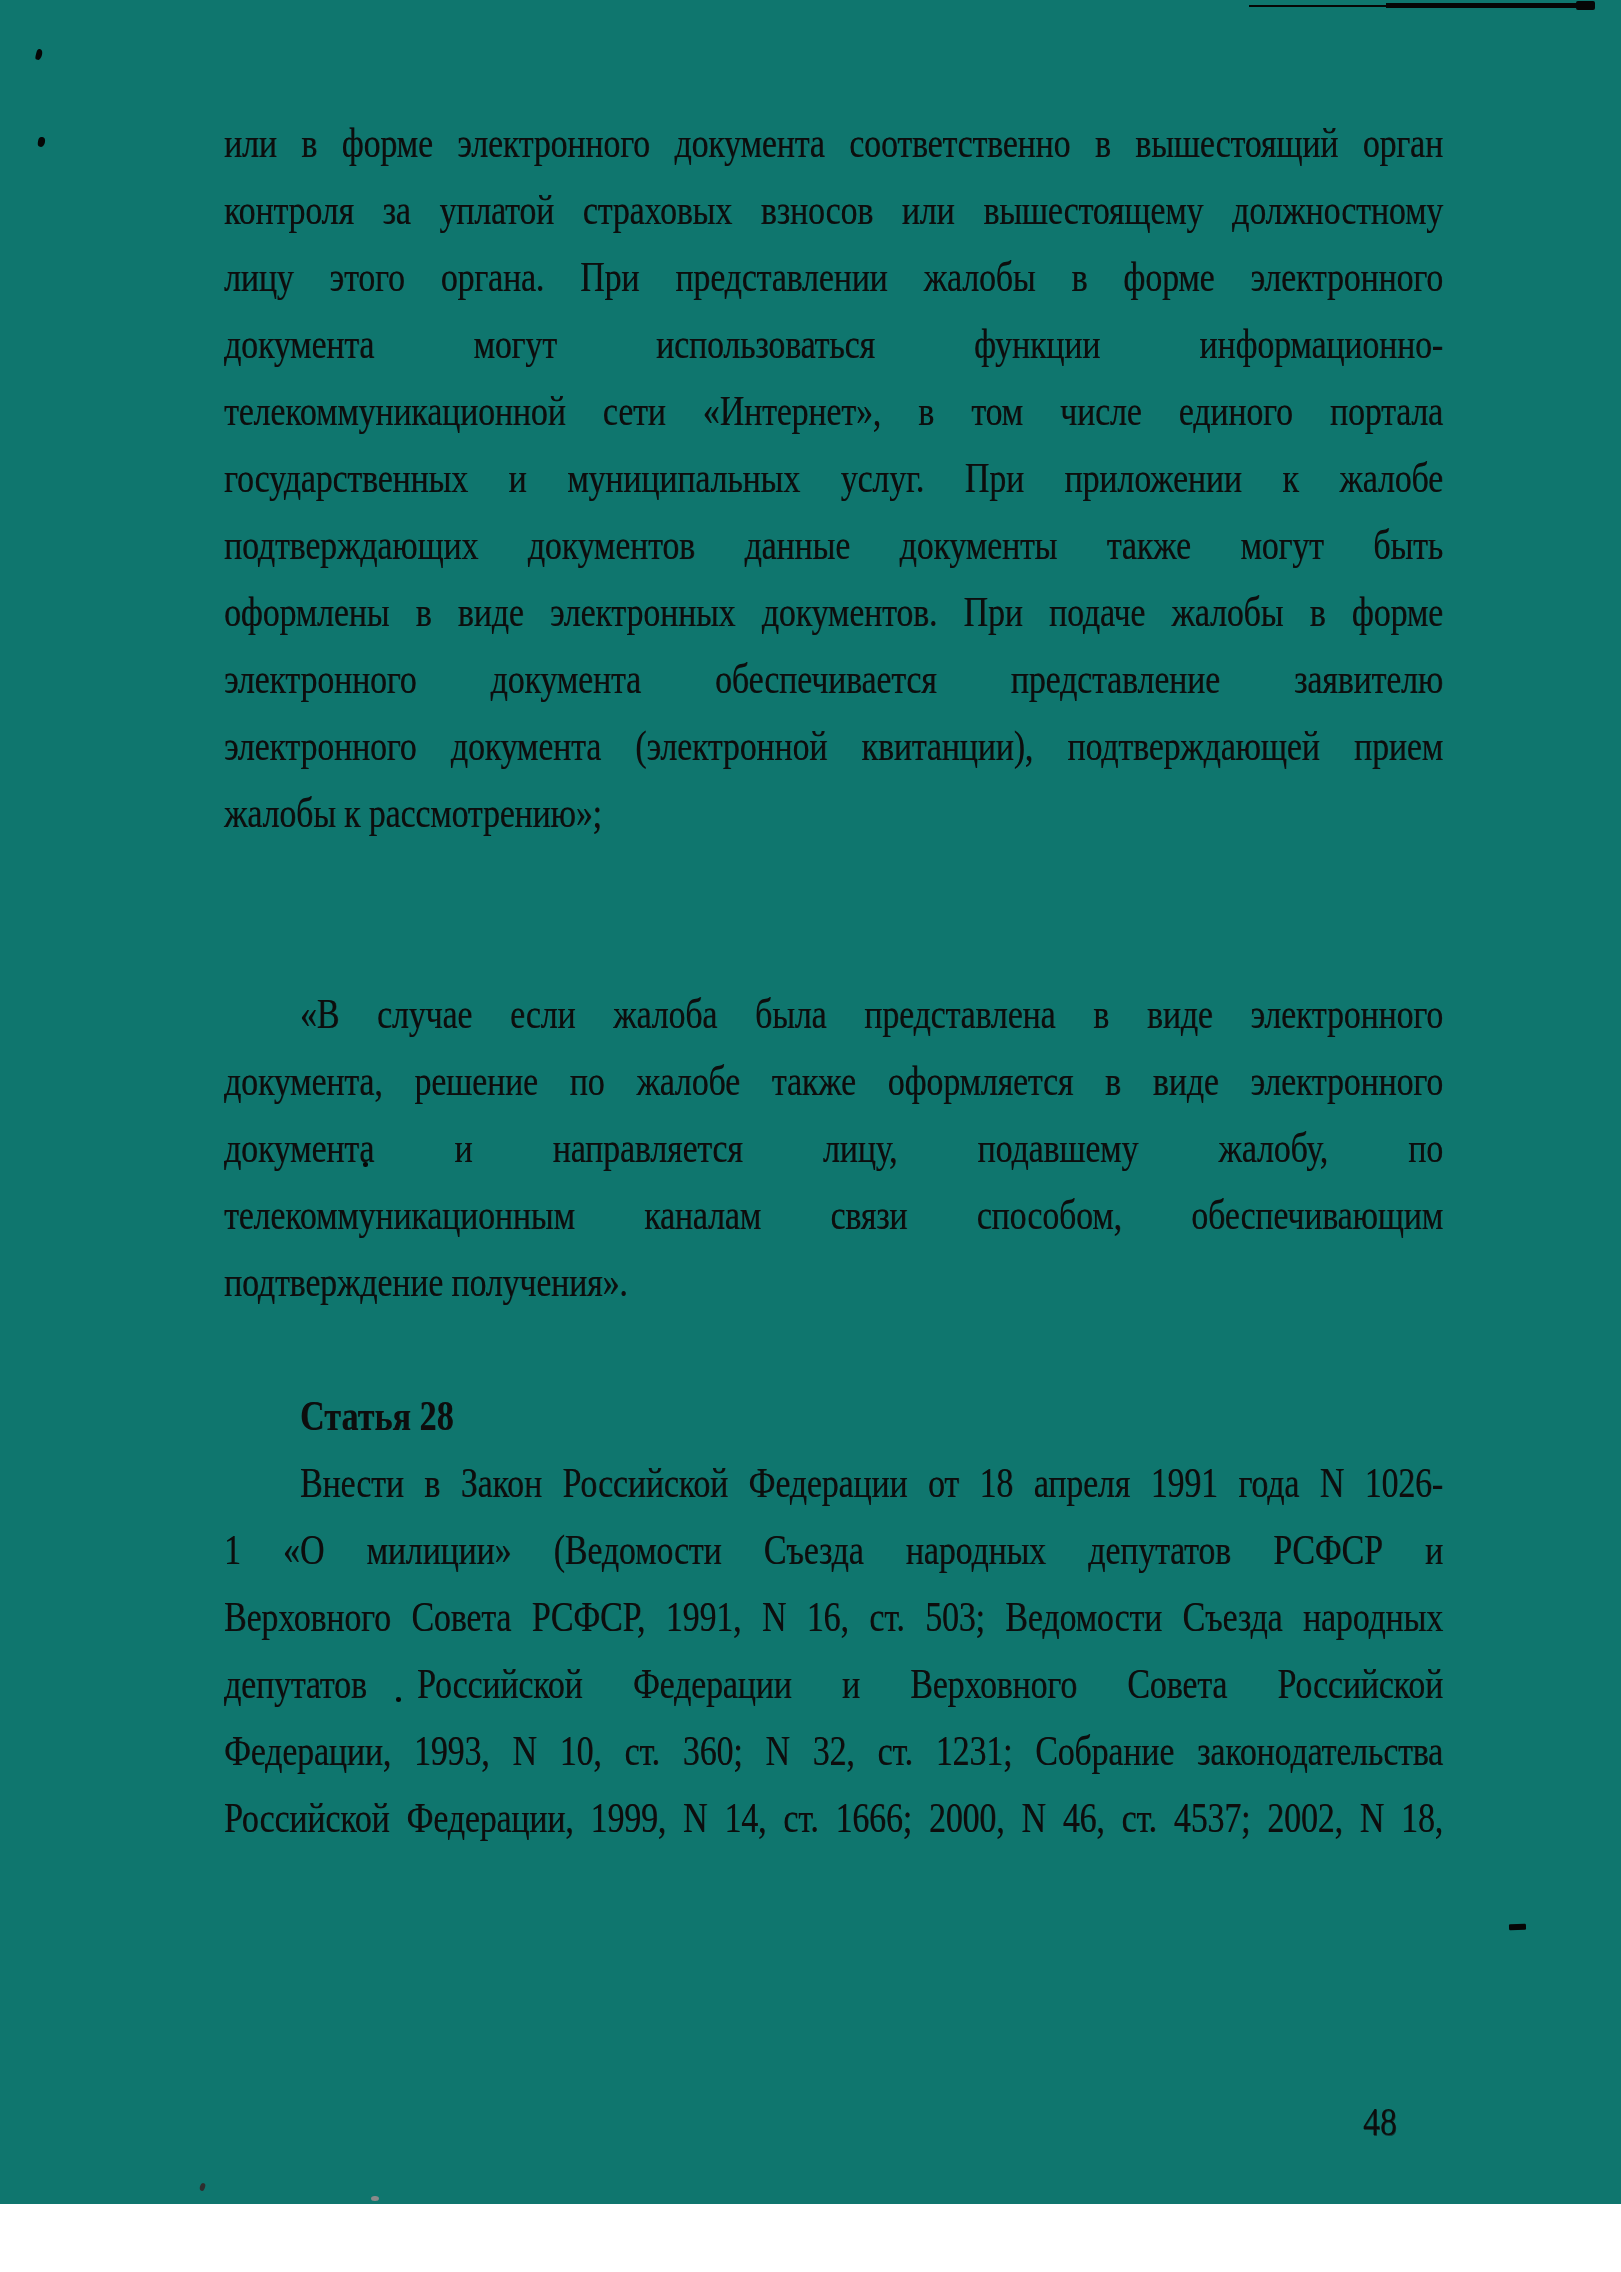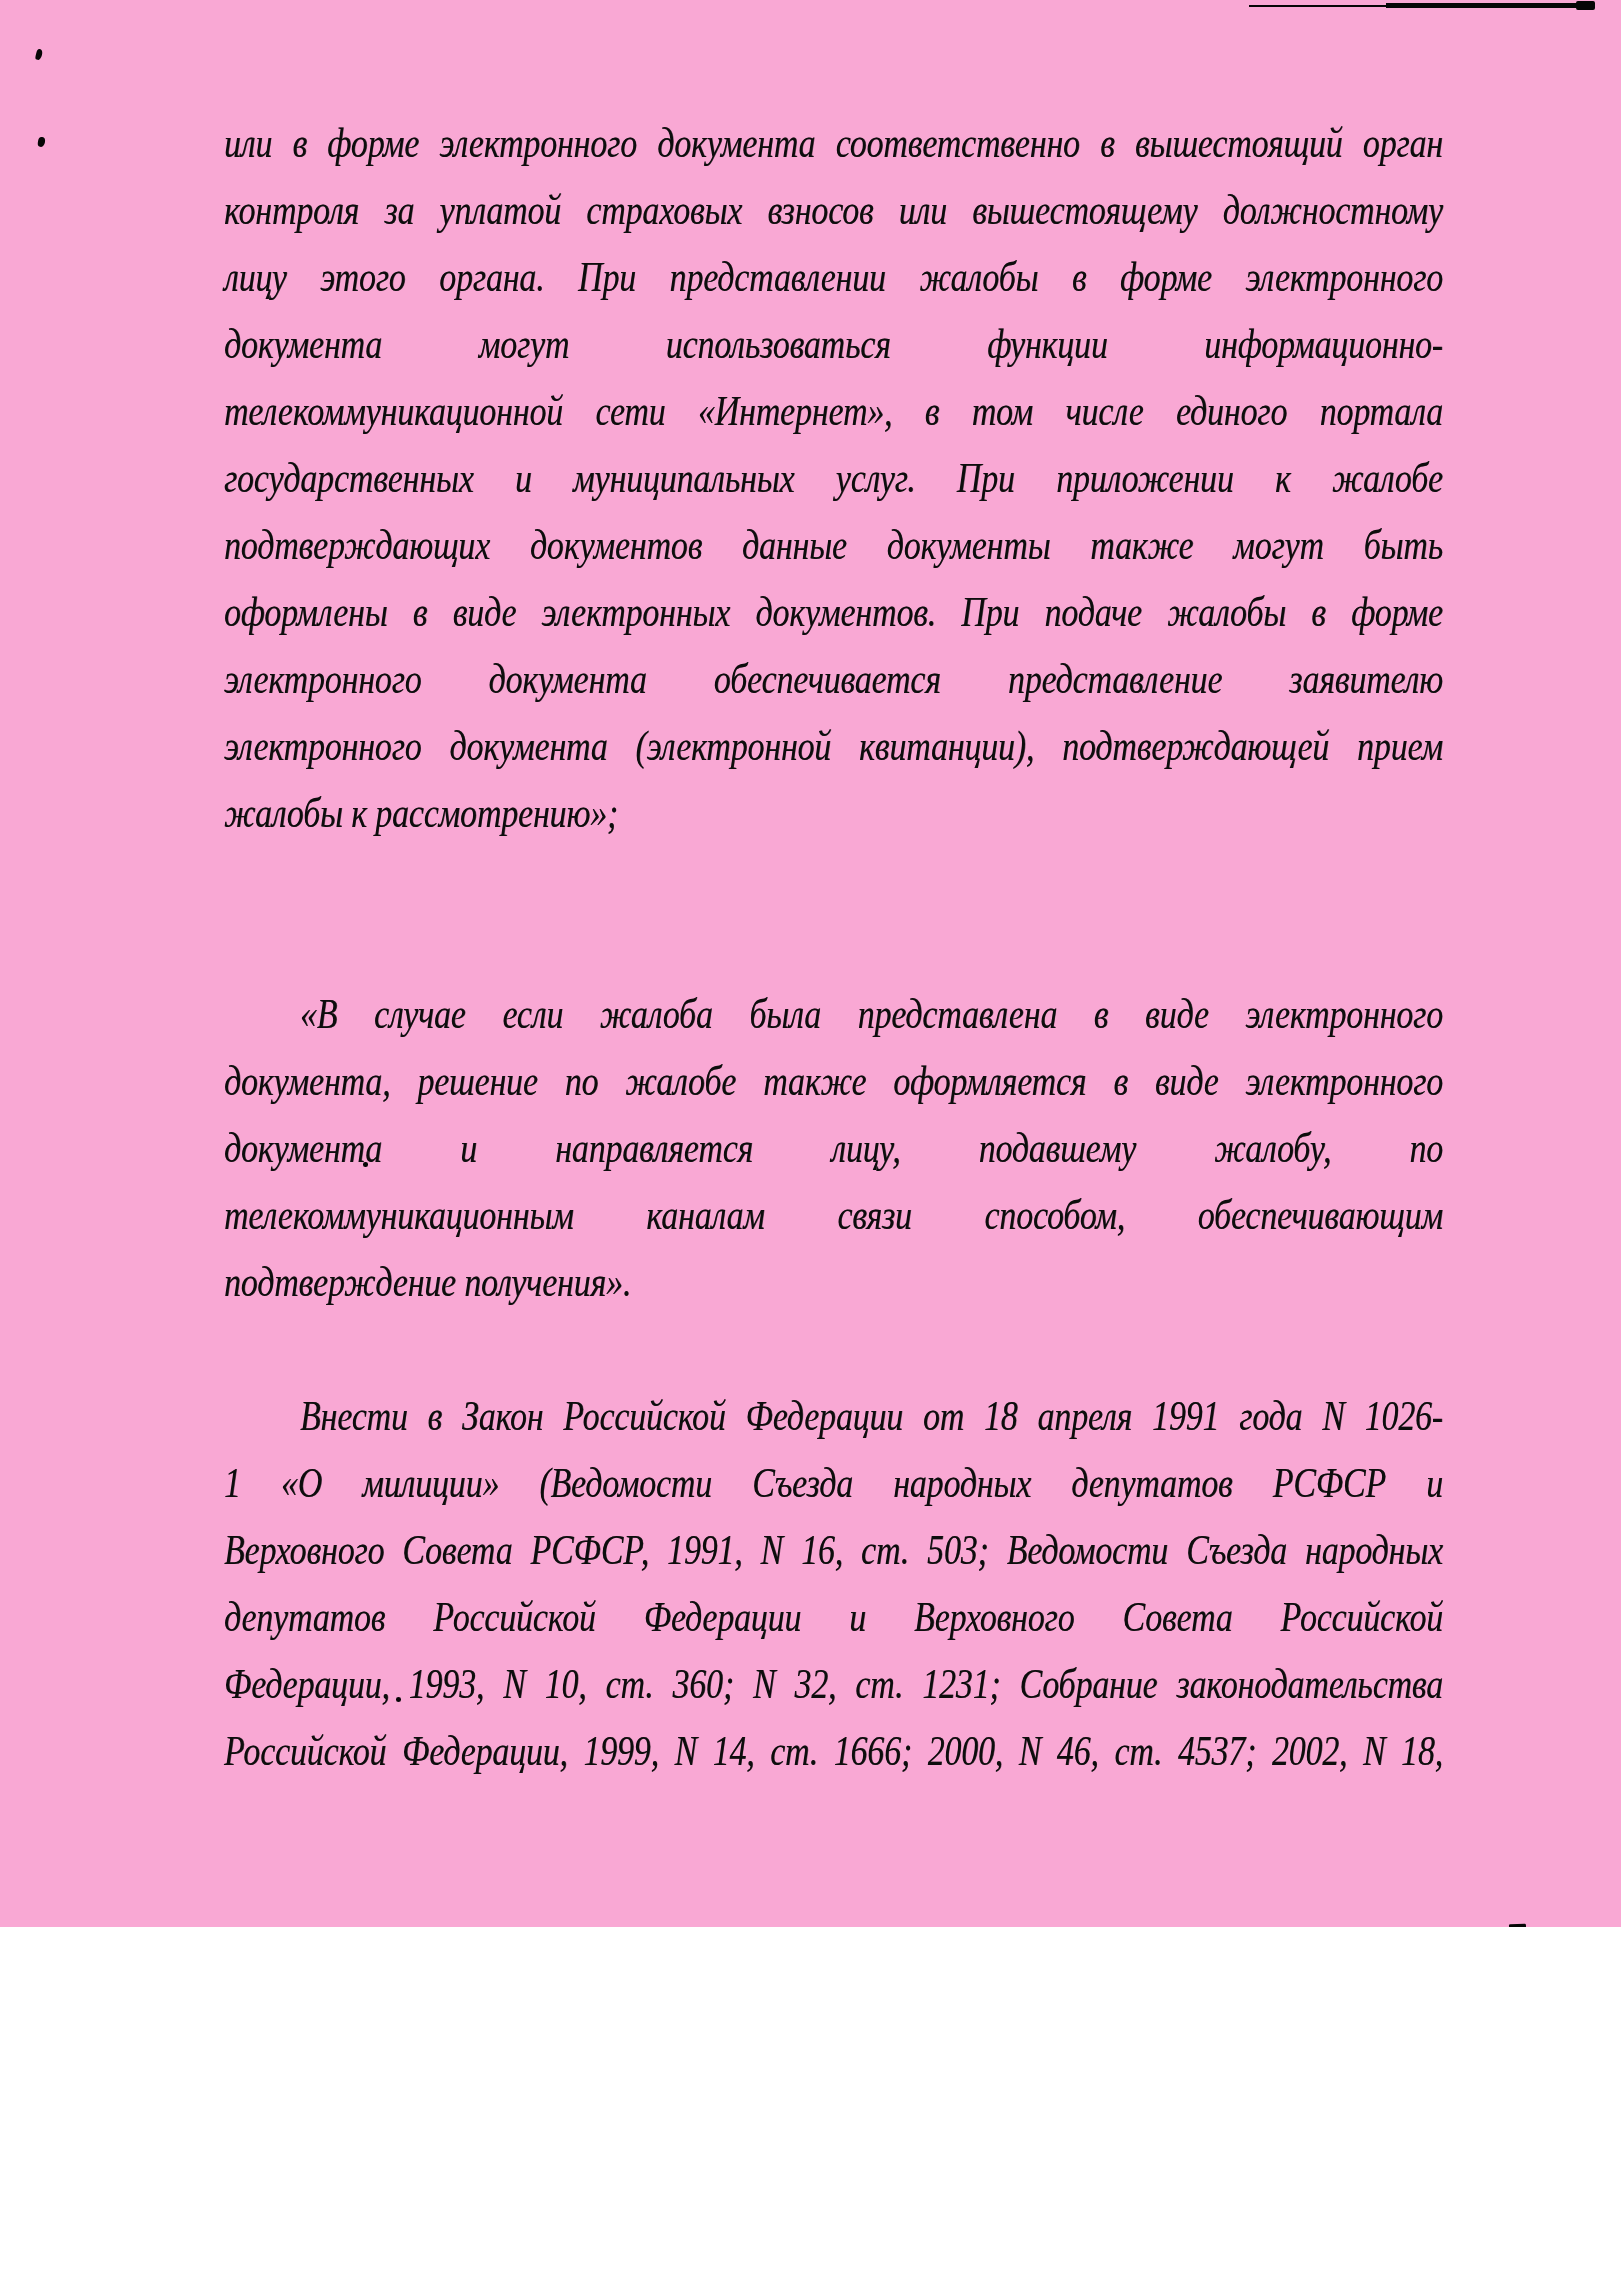--- a/index.html
+++ b/index.html
@@ -3,26 +3,25 @@
 <meta charset="utf-8">
 <style>
   html, body {
     margin: 0;
     padding: 0;
     background: #ffffff;
   }
   .page {
     position: relative;
     width: 1621px;
-    height: 1927px;
-    background: #f9a8d4;
+    height: 2204px;
+    background: #0f766e;
     overflow: hidden;
     font-family: "Liberation Serif", "DejaVu Serif", serif;
     color: #0d0d0d;
-    font-style: italic;
   }
   .text-block {
     position: absolute;
     left: 224px;
     top: 109px;
     width: 1219px;
     font-size: 34px;
   }
   .line {
     height: 67px;
@@ -106,20 +105,23 @@
     <div>
       <div class="line justify indent">«В случае если жалоба была представлена в виде электронного</div>
       <div class="line justify">документа, решение по жалобе также оформляется в виде электронного</div>
       <div class="line justify">документа и направляется лицу, подавшему жалобу, по</div>
       <div class="line justify">телекоммуникационным каналам связи способом, обеспечивающим</div>
       <div class="line">подтверждение получения».</div>
     </div>
 
     <div class="blank-line"></div>
 
+    <div>
+      <div class="line heading indent">Статья 28</div>
+    </div>
 
     <div>
       <div class="line justify indent">Внести в Закон Российской Федерации от 18 апреля 1991 года N 1026-</div>
       <div class="line justify">1 «О милиции» (Ведомости Съезда народных депутатов РСФСР и</div>
       <div class="line justify">Верховного Совета РСФСР, 1991, N 16, ст. 503; Ведомости Съезда народных</div>
       <div class="line justify">депутатов Российской Федерации и Верховного Совета Российской</div>
       <div class="line justify">Федерации, 1993, N 10, ст. 360; N 32, ст. 1231; Собрание законодательства</div>
       <div class="line justify">Российской Федерации, 1999, N 14, ст. 1666; 2000, N 46, ст. 4537; 2002, N 18,</div>
     </div>
 

